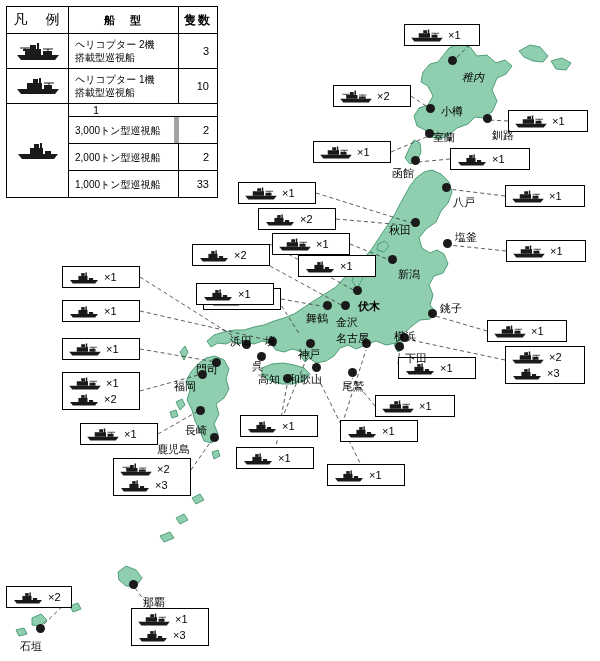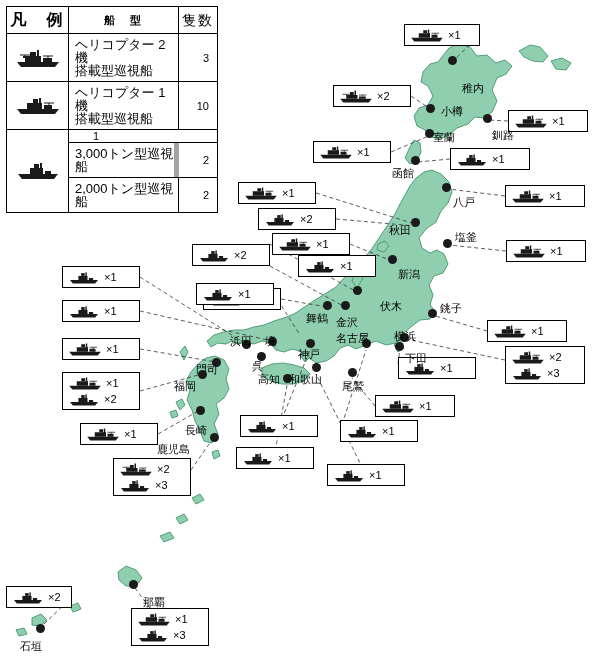--- a/index.html
+++ b/index.html
@@ -28,40 +28,40 @@
     box-sizing: border-box;
     background: #fff;
   }
   .legend-row {
     display: flex;
     border-bottom: 1px solid #000;
     box-sizing: border-box;
   }
   .legend-row:last-child { border-bottom: none; }
   .legend-head .lc {
-    font-size: 16px;
-    font-weight: bold;
+    font-size: 14px;
+    font-weight: normal;
     text-align: center;
     padding: 3px 0 2px;
     letter-spacing: 2px;
   }
   .lc-icon {
     width: 62px;
     border-right: 1px solid #000;
     box-sizing: border-box;
     display: flex;
     align-items: center;
     justify-content: center;
     position: relative;
   }
   .lc-type {
     flex: 1;
     border-right: 1px solid #000;
     box-sizing: border-box;
-    font-size: 13px;
+    font-size: 10px;
     line-height: 13px;
     padding: 4px 0 4px 6px;
     display: flex;
     flex-direction: column;
     justify-content: center;
     min-height: 26px;
   }
   .lc-count {
     width: 38px;
     box-sizing: border-box;
@@ -236,21 +236,21 @@
       <line x1="508" y1="121" x2="489" y2="120"></line>
       <line x1="72" y1="597" x2="40" y2="628"></line>
       <line x1="150" y1="608" x2="135" y2="588"></line>
     </g>
   </svg>
 
   <div class="legend">
     <div class="legend-row legend-head">
       <div class="lc lc-icon" style="padding:2px 0;">凡　例</div>
       <div class="lc lc-type" style="padding:3px 0;align-items:center;font-weight:bold;font-size:11px;letter-spacing:2px;">船　型</div>
-      <div class="lc lc-count" style="justify-content:center;padding-right:0;font-weight:normal;font-size:14px;">隻数</div>
+      <div class="lc lc-count" style="justify-content:center;padding-right:0;font-weight:bold;font-size:12px;">隻数</div>
     </div>
 
     <div class="legend-row">
       <div class="lc-icon">
         <svg class="ship" width="46" height="22" viewBox="0 0 46 22">
           <g fill="#1a1a1a">
             <path d="M2,15 L44,15 L40,20 L6,20 Z"></path>
             <rect x="10" y="9" width="16" height="6"></rect>
             <rect x="28" y="11" width="9" height="4"></rect>
             <rect x="15" y="5" width="6" height="4"></rect>
@@ -312,20 +312,24 @@
           <div class="lc-count">1</div>
         </div>
         <div class="legend-row">
           <div class="lc-type" style="border-right:5px solid #a3a3a3;">3,000トン型巡視船</div>
           <div class="lc-count">2</div>
         </div>
         <div class="legend-row">
           <div class="lc-type" style="border-right:1px solid #000;">2,000トン型巡視船</div>
           <div class="lc-count">2</div>
         </div>
+        <div class="legend-row">
+          <div class="lc-type" style="border-right:1px solid #000;">1,000トン型巡視船</div>
+          <div class="lc-count">33</div>
+        </div>
       </div>
     </div>
   </div>
 
   <div id="dyn">
       <div class="callout" style="left: 404px; top: 24px; width: 76px; height: 22px;">
         <div class="callout-line">
           <span><svg class="ship" width="38" height="15" viewBox="0 0 46 20">
               <g fill="#1a1a1a">
                 <path d="M2,13 L44,13 L40,18 L6,18 Z"></path>
@@ -858,39 +862,39 @@
                 <rect x="14" y="7" width="13" height="6"></rect>
                 <rect x="18" y="3" width="5" height="4"></rect>
                 <rect x="24" y="2" width="2" height="6"></rect>
                 <rect x="29" y="10" width="6" height="3"></rect>
               </g>
             </svg></span>
           <span class="cnt">×3</span>
         </div>
       </div>
       <div class="dot" style="left: 448px; top: 56px;"></div>
-      <div class="city" style="left: 462px; top: 82px;">稚内</div>
+      <div class="city" style="left: 462px; top: 71px; font-style: italic;">稚内</div>
       <div class="dot" style="left: 426px; top: 104px;"></div>
       <div class="city" style="left: 441px; top: 105px;">小樽</div>
       <div class="dot" style="left: 483px; top: 114px;"></div>
       <div class="city" style="left: 492px; top: 129px;">釧路</div>
       <div class="dot" style="left: 425px; top: 129px;"></div>
       <div class="city" style="left: 433px; top: 131px;">室蘭</div>
       <div class="dot" style="left: 411px; top: 156px;"></div>
       <div class="city" style="left: 392px; top: 167px;">函館</div>
       <div class="dot" style="left: 442px; top: 183px;"></div>
       <div class="city" style="left: 453px; top: 196px;">八戸</div>
       <div class="dot" style="left: 411px; top: 218px;"></div>
       <div class="city" style="left: 389px; top: 224px;">秋田</div>
       <div class="dot" style="left: 443px; top: 239px;"></div>
       <div class="city" style="left: 455px; top: 231px;">塩釜</div>
       <div class="dot" style="left: 388px; top: 255px;"></div>
       <div class="city" style="left: 398px; top: 268px;">新潟</div>
       <div class="dot" style="left: 353px; top: 286px;"></div>
-      <div class="city" style="left: 380px; top: 300px;">伏木</div>
+      <div class="city" style="left: 358px; top: 300px; font-weight: bold;">伏木</div>
       <div class="dot" style="left: 428px; top: 309px;"></div>
       <div class="city" style="left: 440px; top: 302px;">銚子</div>
       <div class="dot" style="left: 323px; top: 301px;"></div>
       <div class="city" style="left: 306px; top: 312px;">舞鶴</div>
       <div class="dot" style="left: 341px; top: 301px;"></div>
       <div class="city" style="left: 336px; top: 316px;">金沢</div>
       <div class="dot" style="left: 400px; top: 333px;"></div>
       <div class="city" style="left: 394px; top: 330px;">横浜</div>
       <div class="dot" style="left: 362px; top: 339px;"></div>
       <div class="city" style="left: 336px; top: 332px;">名古屋</div>

